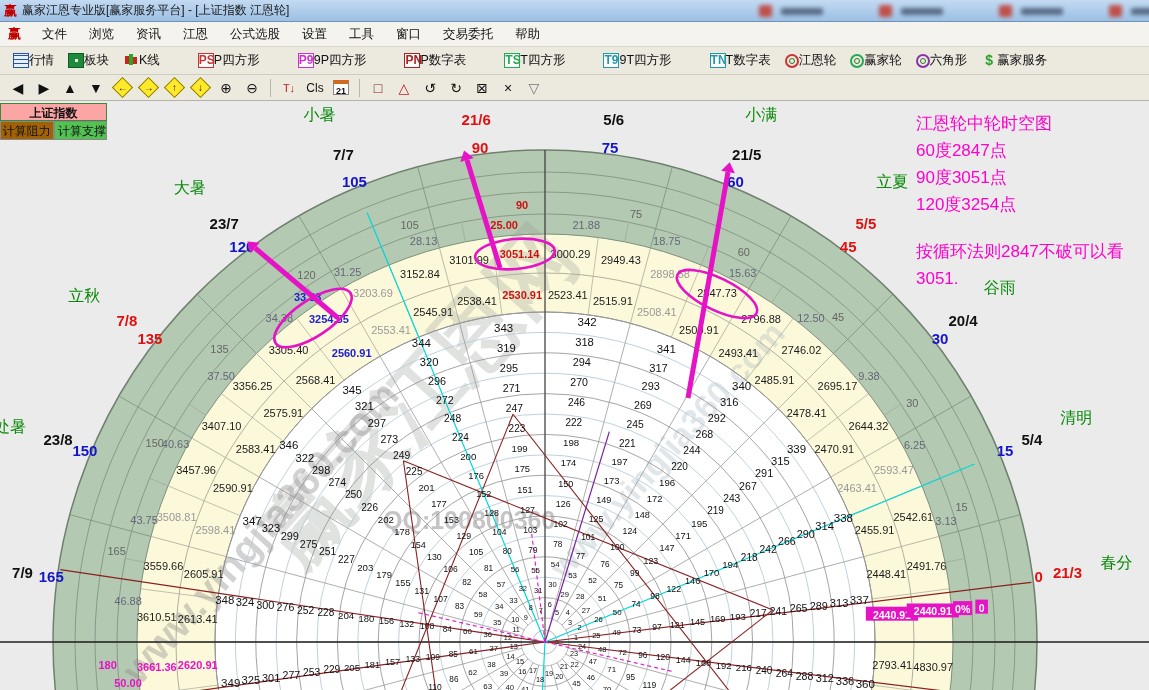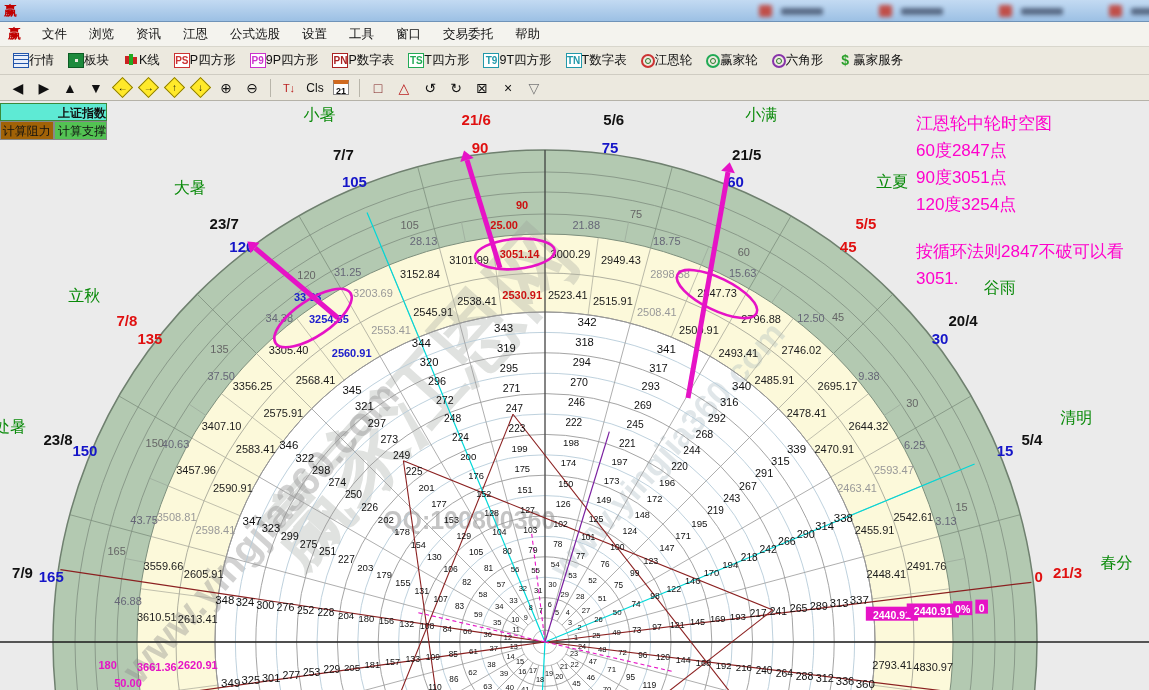--- a/index.html
+++ b/index.html
@@ -30,21 +30,21 @@
     background:#ece9df; border-bottom:1px solid #cfccc2; display:flex; align-items:center; padding-left:6px; }
   .tb1item { display:flex; align-items:center; gap:0; padding:3px 6px; font-size:12.5px; color:#111; border:1px solid transparent; }
   .ic { display:inline-block; width:16px; height:15px; position:relative; }
   .ic-grid { border:1px solid #2255aa; background:
      repeating-linear-gradient(0deg,#eaf0fa 0 3px,#2255aa 3px 4px),
      repeating-linear-gradient(90deg,transparent 0 4px,#2255aa 4px 5px); }
   .ic-blocks { background:#1d8a3c; box-shadow:inset 0 0 0 1px #0c5c24;
      background-image:linear-gradient(#ece9df,#ece9df); background-size:3px 3px; background-position:7px 6px; background-repeat:no-repeat; }
   .ic-kline { }
   .ic-kline i { position:absolute; width:3px; }
-  .ic-badge { border:1px solid currentColor; font-size:10px; font-weight:bold; text-align:center; line-height:13px; background:#fff; }
+  .ic-badge { border:1px solid currentColor; font-size:12px; font-weight:bold; text-align:center; line-height:13px; background:#fff;margin-left:24px; }
   .ic-rings { border:2px solid currentColor; border-radius:50%; width:14px; height:14px; }
   .ic-rings::after { content:""; position:absolute; inset:2px; border:1px solid #2a7a2a; border-radius:50%; }
   .ic-dollar { color:#2aa02a; font-weight:bold; font-size:14px; line-height:15px; text-align:center; }
   #toolbar2 { position:absolute; top:75px; left:0; width:1149px; height:26px;
     background:#ece9df; border-bottom:1px solid #b5b2a8; display:flex; align-items:center; padding-left:6px; gap:2px; }
   .tb2item { width:24px; height:21px; display:flex; align-items:center; justify-content:center;
     font-size:14px; color:#111; border:1px solid transparent; }
   .tb2sep { width:1px; height:18px; background:#b8b5aa; margin:0 4px; }
   .dia { width:15px; height:15px; background:#ffe92a; border:1px solid #8a7a00; transform:rotate(45deg);
     display:flex; align-items:center; justify-content:center; }
@@ -53,41 +53,42 @@
   .cal { border:1px solid #888; background:#fff; font-size:9px; font-weight:bold; width:16px; height:15px;
     text-align:center; line-height:14px; border-top:4px solid #d06a20; }
 
   
   #chart { position:absolute; top:101px; left:0; width:1149px; height:589px;
     background:#ebebeb; overflow:hidden; }
   #wheel { position:absolute; top:0; left:0; }
 
   
   #infopanel { position:absolute; top:2px; left:0; width:107px; z-index:5; font-size:12px; }
-  #infopanel .hd { background:#5eead4; color:#111; text-align:right; height:18px; line-height:18px;
+  #infopanel .hd { background:#fca5a5; color:#111; text-align:center; height:18px; line-height:18px;
      border:1px solid #3a8a3a; font-weight:bold; }
   #infopanel .row { background:#b9d4ec; color:#8b1a00; height:19px; line-height:19px; padding-left:2px;
      border:1px solid #9ab8d4; border-top:none; white-space:nowrap; overflow:hidden; }
   #infopanel .btns { display:flex; }
   #infopanel .btn { height:19px; line-height:18px; text-align:center; font-size:12px; color:#111;
      border:1px solid #888; flex:1; }
   #infopanel .btn.b1 { background:#a16207; }
   #infopanel .btn.b2 { background:#53c253;text-align:right; }
 
   
   #annot { position:absolute; top:9px; left:916px; width:232px; z-index:5;
     color:#ff00cc; font-size:17px; line-height:27px; font-weight:500; }
   #annot .gap { height:20px; }
 </style>
 </head>
 <body>
 <div id="app">
 
   <div id="titlebar">
     <span class="logo">赢</span>
+    <span class="title">赢家江恩专业版[赢家服务平台] - [上证指数 江恩轮]</span>
     <div id="titleblur">
         <i class="blob-red" style="left: 30px;"></i>
         <i class="blob-dark" style="left: 52px;"></i>
         <i class="blob-red" style="left: 150px;"></i>
         <i class="blob-dark" style="left: 172px;"></i>
         <i class="blob-red" style="left: 270px;"></i>
         <i class="blob-dark" style="left: 292px;"></i>
         <i class="blob-red" style="left: 380px;"></i>
         <i class="blob-dark" style="left: 402px;"></i>
       </div>

